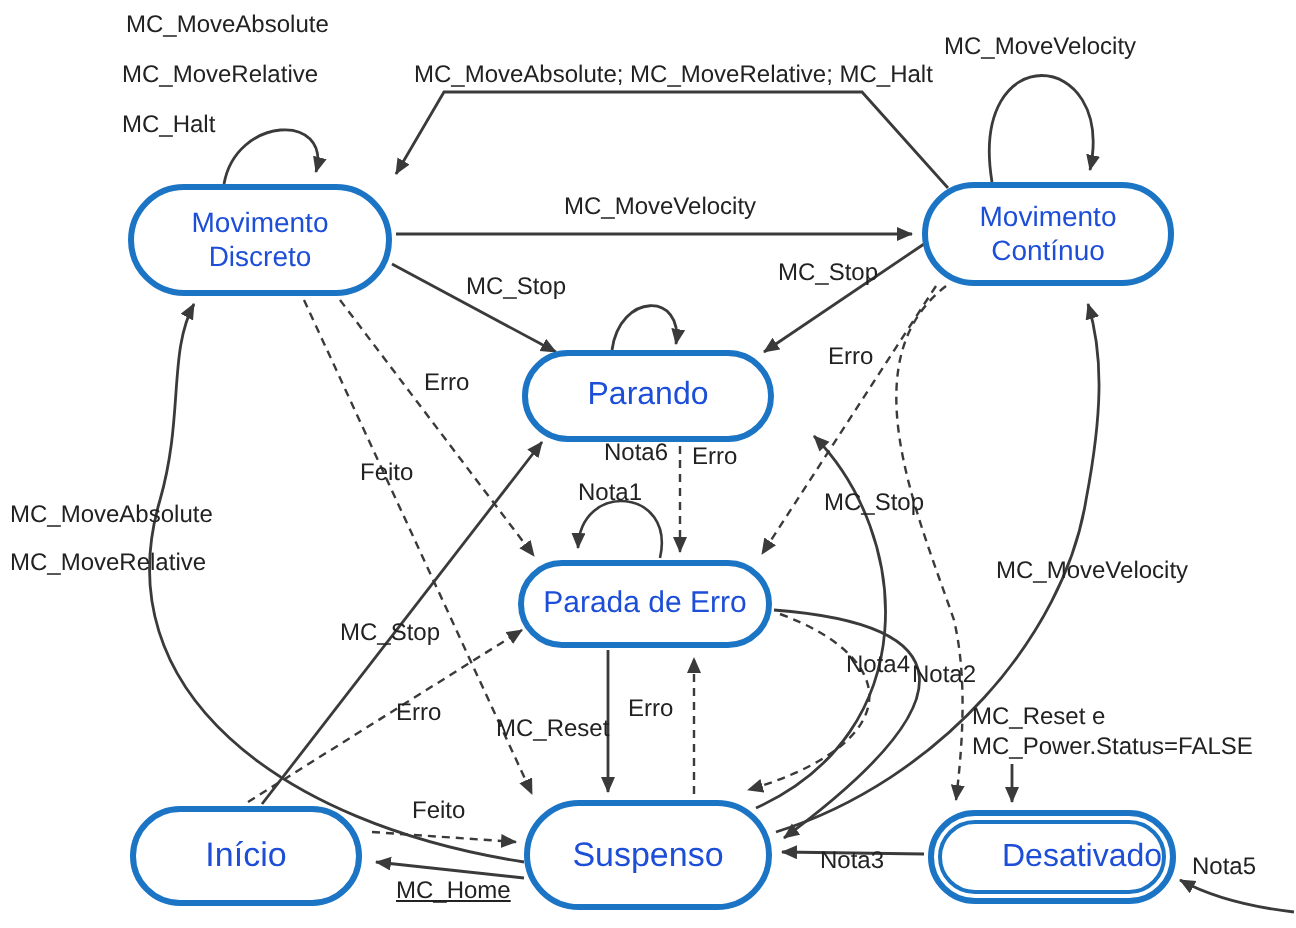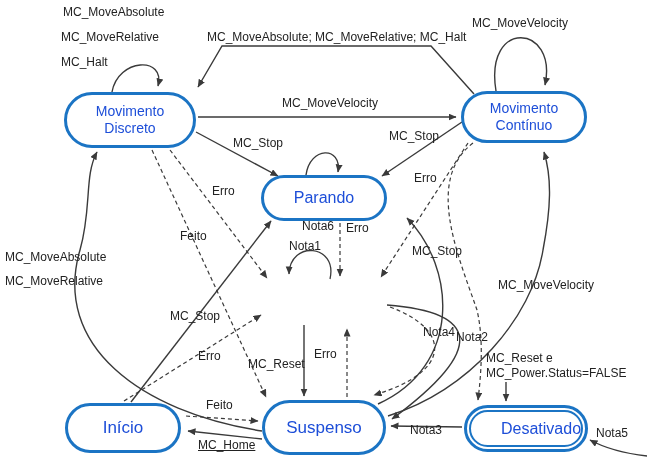--- a/index.html
+++ b/index.html
@@ -76,20 +76,23 @@
     <span>Movimento</span>
     <span>Discreto</span>
   </div>
   <div class="state" style="left:461px;top:91px;width:126px;height:52px;">
     <span>Movimento</span>
     <span>Contínuo</span>
   </div>
   <div class="state" style="left:261px;top:175px;width:126px;height:46px;font-size:16px;">
     <span>Parando</span>
   </div>
+  <div class="state" style="left:259px;top:280px;width:127px;height:44px;font-size:15px;">
+    <span>Parada de Erro</span>
+  </div>
   <div class="state big" style="left:65px;top:403px;width:116px;height:50px;">
     <span>Início</span>
   </div>
   <div class="state big" style="left:262px;top:400px;width:124px;height:55px;align-items:center;">
     <span>Suspenso</span>
   </div>
   <div class="state" style="left:464px;top:405px;width:124px;height:47px;border-radius:24px;">
     <div class="state-inner">
       <span style="font-size:16px;">Desativado</span>
     </div>

